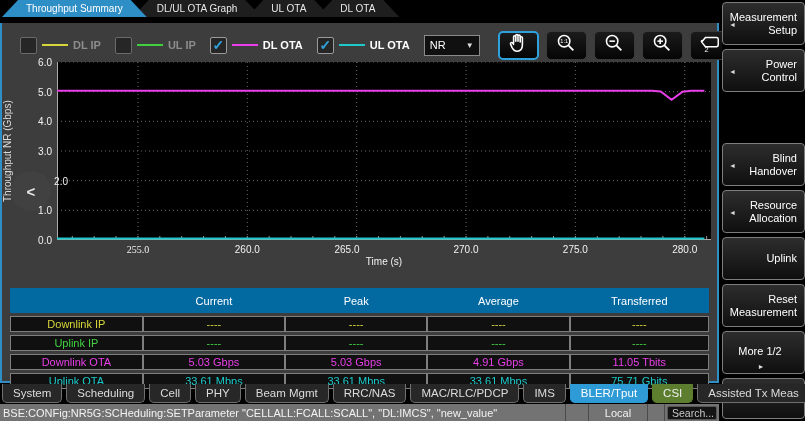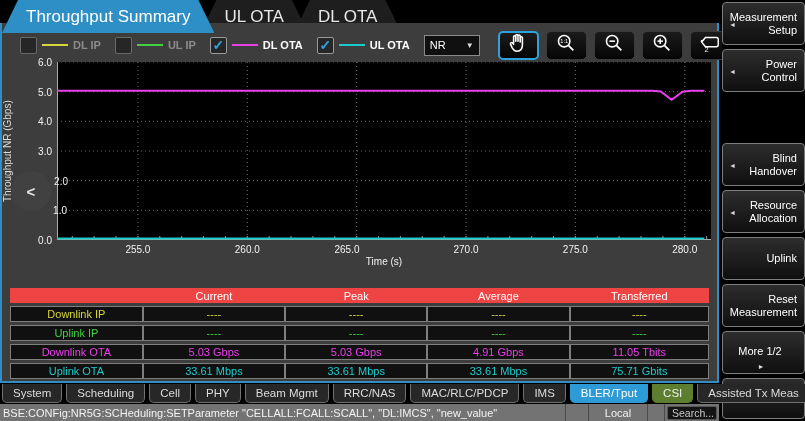--- a/index.html
+++ b/index.html
@@ -3,22 +3,22 @@
 <meta charset="utf-8">
 <style>
   * { margin:0; padding:0; box-sizing:border-box; }
   html,body { width:805px; height:421px; background:#000; overflow:hidden;
               font-family:"Liberation Sans", sans-serif; }
   body { position:relative; color:#eee; }
 
   
   #main-panel { position:absolute; left:0; top:0; width:719px; height:383px; }
   #top-tabs { position:absolute; left:2px; top:0; height:23px; display:flex; }
-  .top-tab { height:33px; padding:0 24px; display:flex; align-items:center; justify-content:center;
-             font-size:17px; color:#e8e8e8; background:#1e1e1e; margin-right:-14px;
+  .top-tab { height:17px; padding:0 24px; display:flex; align-items:center; justify-content:center;
+             font-size:10px; color:#e8e8e8; background:#1e1e1e; margin-right:-14px;
              clip-path:polygon(16px 0, calc(100% - 16px) 0, 100% 100%, 0 100%);
              filter:drop-shadow(0 0 1px #8a8a8a); white-space:nowrap; }
   .top-tab.active { background:#2e8fc6; color:#fff; z-index:3; filter:none; }
   #panel-body { position:absolute; left:0; top:23px; width:719px; height:360px;
                 background:#3d3d3d; border:2px solid #2f8fc5; border-top:none; }
 
   
   #legend-row { position:absolute; left:18px; top:6px; height:32px; display:flex; align-items:center; gap:14px; }
   .legend-item { display:flex; align-items:center; gap:5px; }
   .cb { width:17px; height:17px; background:#262626; border:1px solid #6a6a6a; border-radius:2px;
@@ -45,21 +45,21 @@
   #chart-svg { position:absolute; left:55px; top:3px; }
   .ytick { position:absolute; width:34px; text-align:right; font-size:10px; color:#f2f2f2; }
   .xtick { position:absolute; width:44px; text-align:center; font-size:10px; color:#f2f2f2; }
   #x-axis-label { position:absolute; font-size:10px; color:#f2f2f2; text-align:center; width:120px; }
   #collapse-btn { position:absolute; left:9px; top:112px; width:40px; height:40px; border-radius:50%;
                   background:#414141; display:flex; align-items:center; justify-content:center;
                   color:#e8e8e8; font-size:15px; font-weight:bold; }
 
   
   #tput-table { position:absolute; left:8px; top:262px; width:699px; border-collapse:separate; border-spacing:0 3px; }
-  #tput-table th { background:#ef4444; color:#fff; font-weight:normal; font-size:11px; height:15px;text-align:center; }
+  #tput-table th { background:#0369a1; color:#fff; font-weight:normal; font-size:11px; height:25px;text-align:center; }
   #tput-table td { background:#101010; border:1px solid #7e7e7e; font-size:11px; height:16px; text-align:center; }
   #tput-table td.rowlabel { font-weight:normal; }
   #tput-table col.labelcol { width:19%; }
 
   
   #sidebar { position:absolute; left:722px; top:0; width:83px; height:421px; background:#000; }
   .side-btn { position:absolute; left:0; width:83px; height:43px;
               background:linear-gradient(#2d2d2d,#0f0f0f); border:1px solid #7d7d7d; border-radius:4px;
               display:flex; flex-direction:column; align-items:flex-end; justify-content:center;
               padding-right:7px; color:#fff; font-size:11px; line-height:13px; text-align:right; }
@@ -88,20 +88,21 @@
   #search-box { width:50px; height:14px; margin:0 2px; background:#141414; border:1px solid #555;
                 border-radius:2px; display:flex; align-items:center; gap:2px; padding:0 2px;
                 font-size:10.5px; color:#c8c8c8; white-space:nowrap; overflow:hidden; }
 </style>
 </head>
 <body>
 
 <div id="main-panel">
   <div id="top-tabs">
       <div class="top-tab active">Throughput Summary</div>
+      <div class="top-tab">DL/UL OTA Graph</div>
       <div class="top-tab">UL OTA</div>
       <div class="top-tab">DL OTA</div>
     </div>
   <div id="panel-body">
     <div id="legend-row">
 
     <div class="legend-item dim">
           <div class="cb">✓</div>
           <div class="swatch" style="background: rgb(214, 214, 58);"></div>
           <span class="legend-label">DL IP</span>
@@ -217,27 +218,27 @@
           <line x1="649.6254180602009" y1="174" x2="649.6254180602009" y2="177" stroke="#9a9a9a" stroke-width="1"></line>
           <line x1="0.5" y1="0" x2="0.5" y2="178" stroke="#aaaaaa" stroke-width="1"></line>
           <line x1="0" y1="177.5" x2="654" y2="177.5" stroke="#aaaaaa" stroke-width="1"></line>
           <polyline points="0.0,28.8 594.9,28.8 603.7,29.4 614.6,37.7 625.6,29.7 634.3,28.8 647.4,28.8" fill="none" stroke="#e93fe9" stroke-width="2"></polyline>
           <polyline points="0.0,176.5 647.4,176.5" fill="none" stroke="#1ec9c9" stroke-width="2"></polyline>
         </svg>
       <div id="y-axis-label">Throughput NR (Gbps)</div>
       <div id="collapse-btn">&lt;</div>
       <div id="x-axis-label" style="left: 322px; top: 197px;">Time (s)</div>
     <div class="ytick" style="left: 16px; top: 176px;">0.0</div>
-        <div class="ytick" style="left: 31px; top: 146.333px;">1.0</div>
+        <div class="ytick" style="left: 16px; top: 146.333px;">1.0</div>
         <div class="ytick" style="left: 32px; top: 116.667px;">2.0</div>
         <div class="ytick" style="left: 16px; top: 87px;">3.0</div>
         <div class="ytick" style="left: 16px; top: 57.3333px;">4.0</div>
         <div class="ytick" style="left: 16px; top: 27.6667px;">5.0</div>
         <div class="ytick" style="left: 16px; top: -2px;">6.0</div>
-        <div class="xtick" style="left: 113.93px; top: 185px;">255.0</div>
+        <div class="xtick" style="left: 113.93px; top: 185px; font-family: Liberation Serif, serif;">255.0</div>
         <div class="xtick" style="left: 223.294px; top: 185px;">260.0</div>
         <div class="xtick" style="left: 323px; top: 185px;">265.0</div>
         <div class="xtick" style="left: 442.023px; top: 185px;">270.0</div>
         <div class="xtick" style="left: 551.388px; top: 185px;">275.0</div>
         <div class="xtick" style="left: 660.753px; top: 185px;">280.0</div>
       </div>
     <table id="tput-table">
       <colgroup>
           <col class="labelcol">
           <col>

